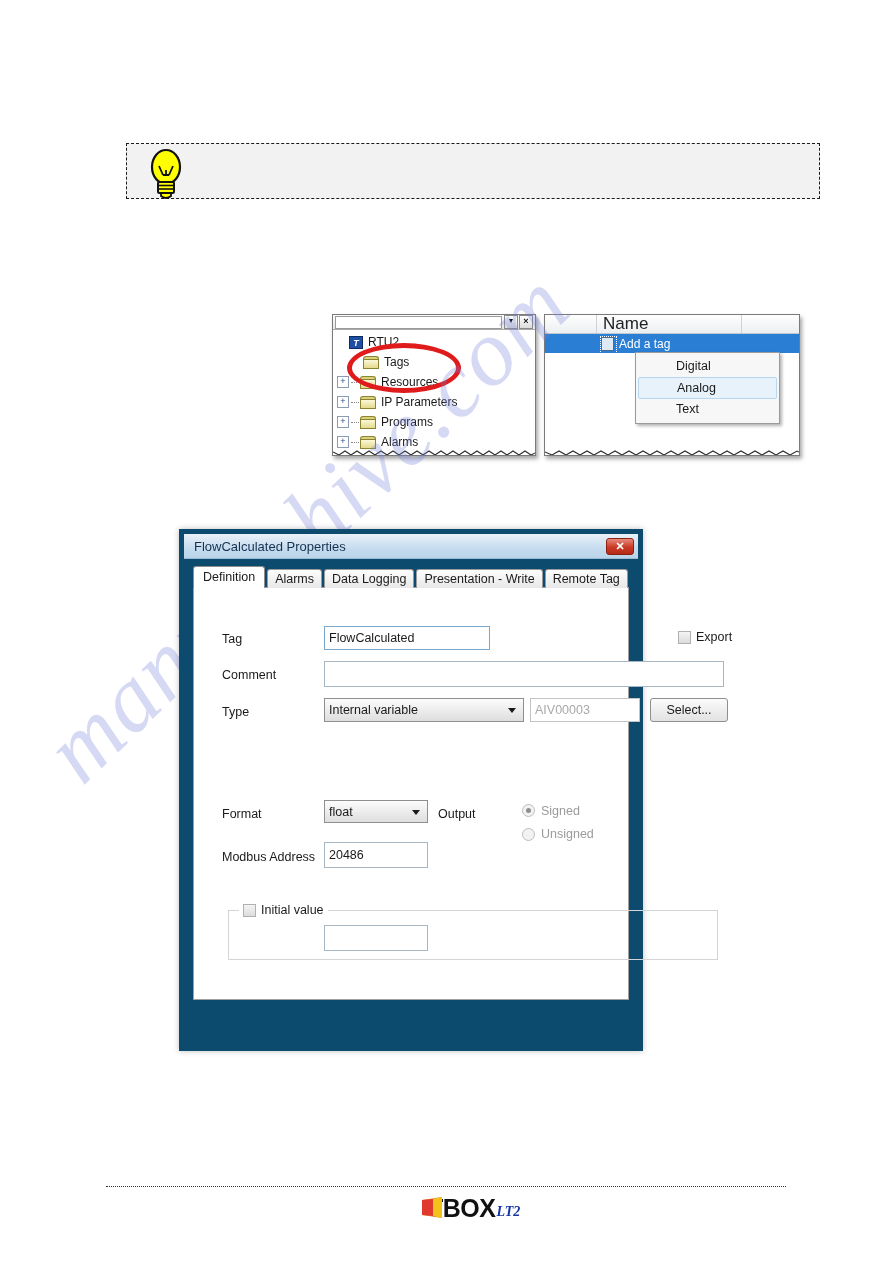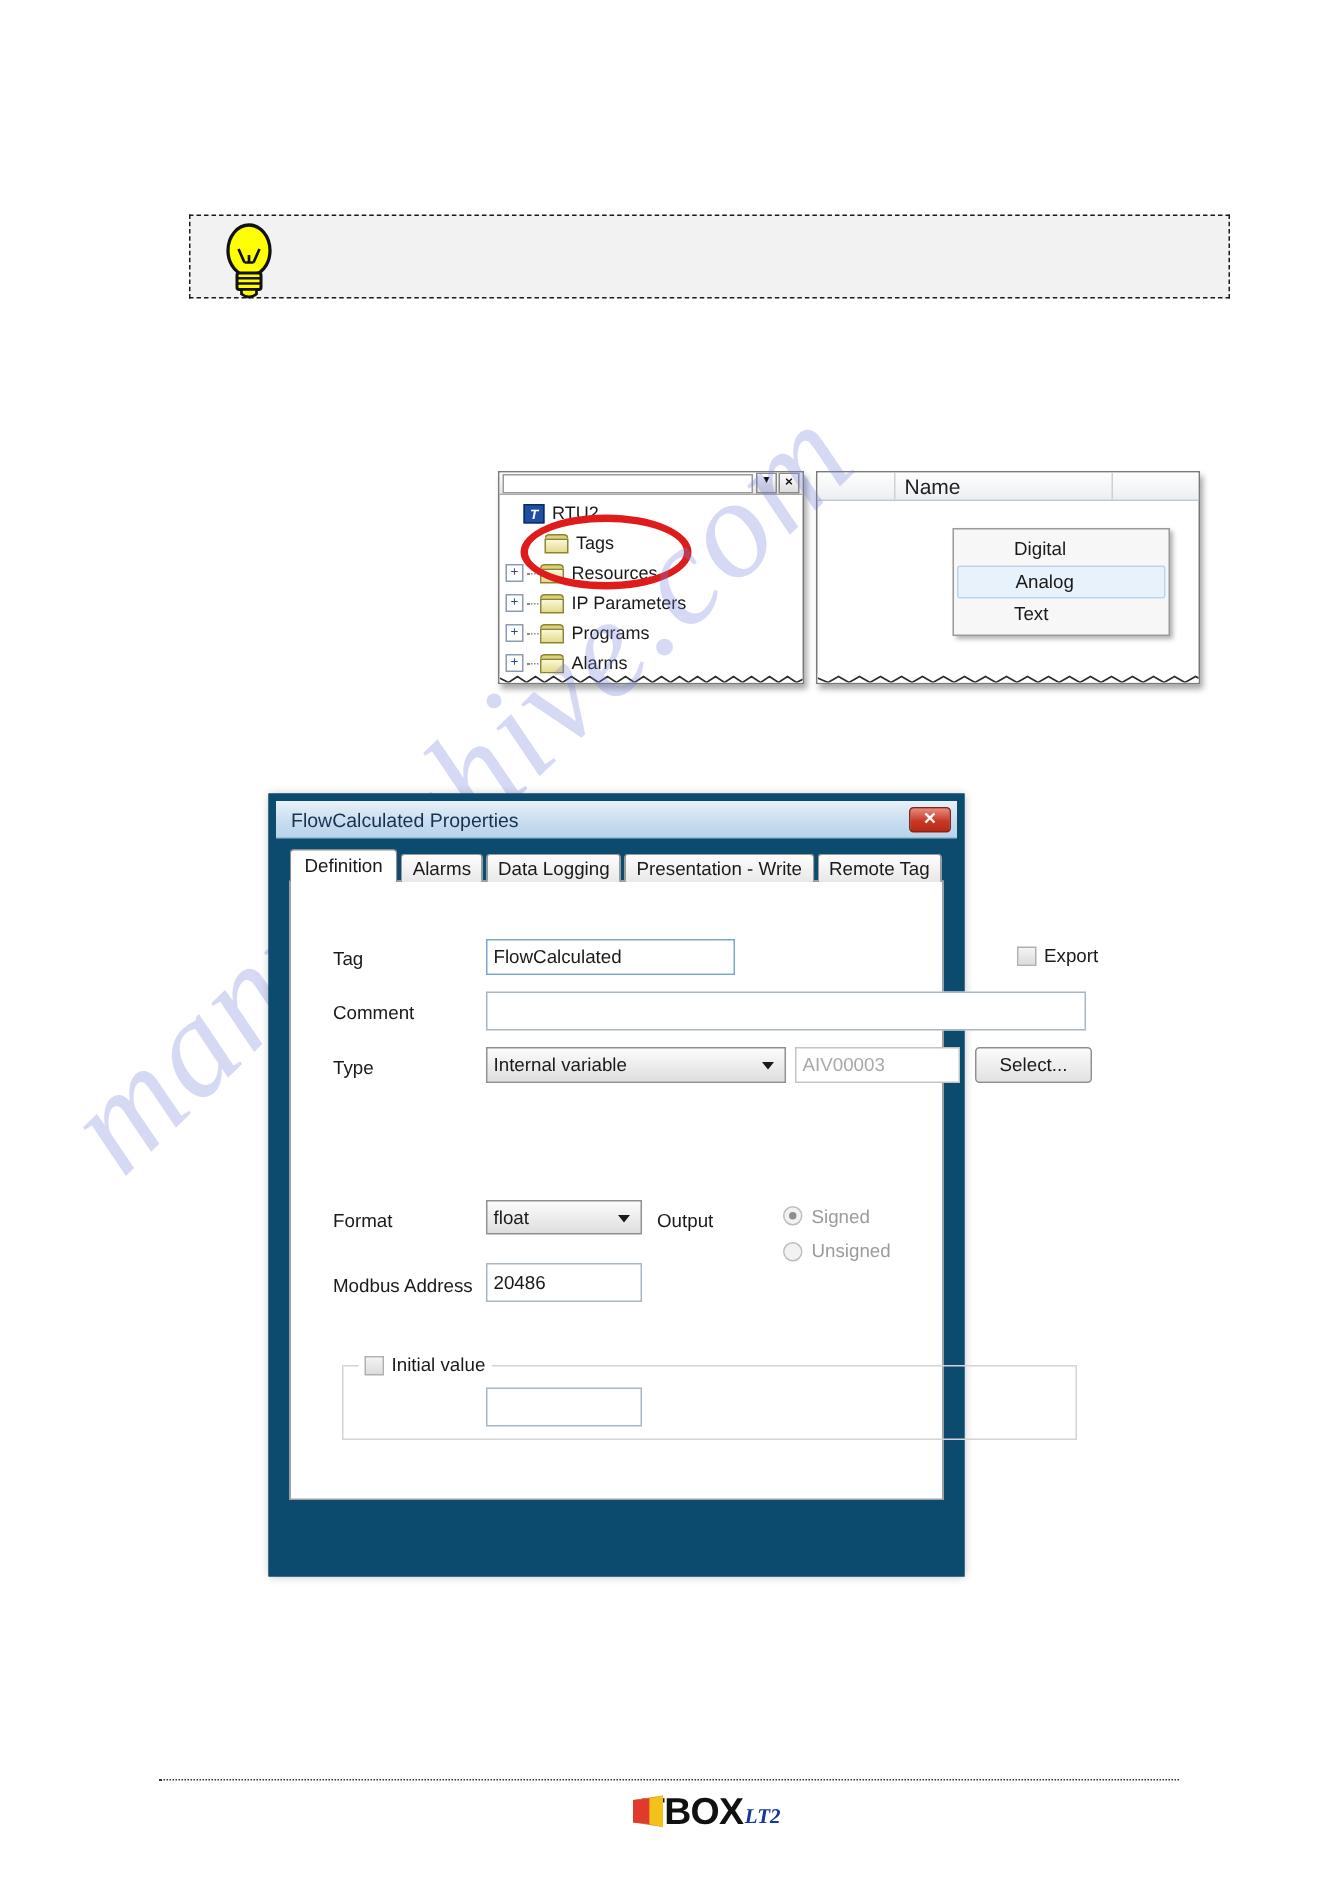--- a/index.html
+++ b/index.html
@@ -177,21 +177,21 @@
     background: #ffffff;
     border: 1px solid #7a7a7a;
     box-sizing: border-box;
     overflow: hidden;
   }
   #list-header {
     display: flex;
     height: 18px;
     background: linear-gradient(#fefefe,#eceff2);
     border-bottom: 1px solid #c2c8cf;
-    font-size: 14px;
+    font-size: 17px;
     color: #222;
     align-items: center;
   }
   #list-header .col {
     border-right: 1px solid #ccd2d8;
     height: 100%;
     display: flex; align-items: center;
     box-sizing: border-box;
     padding-left: 6px;
   }
@@ -572,20 +572,26 @@
       </svg>
     </div>
     <div id="red-ellipse"></div>
   </div>
 
   <div id="list-panel" class="torn-shadow">
     <div id="list-header">
       <div class="col c0"></div>
       <div class="col c1">Name</div>
       <div class="col c2"></div>
+    </div>
+    <div id="row-addtag">
+      <span class="pageicon">
+          <i class="sel-dots"></i>
+        </span>
+      <span>Add a tag</span>
     </div>
     <div id="ctx-menu">
       <div class="item">Digital</div>
       <div class="item hot">Analog</div>
       <div class="item">Text</div>
     </div>
     <div class="torn-bottom">
       <svg width="256" height="8" viewBox="0 0 256 8" preserveAspectRatio="none">
         <path d="M0 8 L0 3 L7 6 L14 2 L21 6 L28 2 L35 6 L42 2 L49 6 L56 2 L63 6 L70 2 L77 6 L84 2 L91 6 L98 2 L105 6 L112 2 L119 6 L126 2 L133 6 L140 2 L147 6 L154 2 L161 6 L168 2 L175 6 L182 2 L189 6 L196 2 L203 6 L210 2 L217 6 L224 2 L231 6 L238 2 L245 6 L252 2 L256 4 L256 8 Z" fill="#ffffff"></path>
         <path d="M0 3 L7 6 L14 2 L21 6 L28 2 L35 6 L42 2 L49 6 L56 2 L63 6 L70 2 L77 6 L84 2 L91 6 L98 2 L105 6 L112 2 L119 6 L126 2 L133 6 L140 2 L147 6 L154 2 L161 6 L168 2 L175 6 L182 2 L189 6 L196 2 L203 6 L210 2 L217 6 L224 2 L231 6 L238 2 L245 6 L252 2 L256 4" fill="none" stroke="#2b2b2b" stroke-width="1.1"></path>

